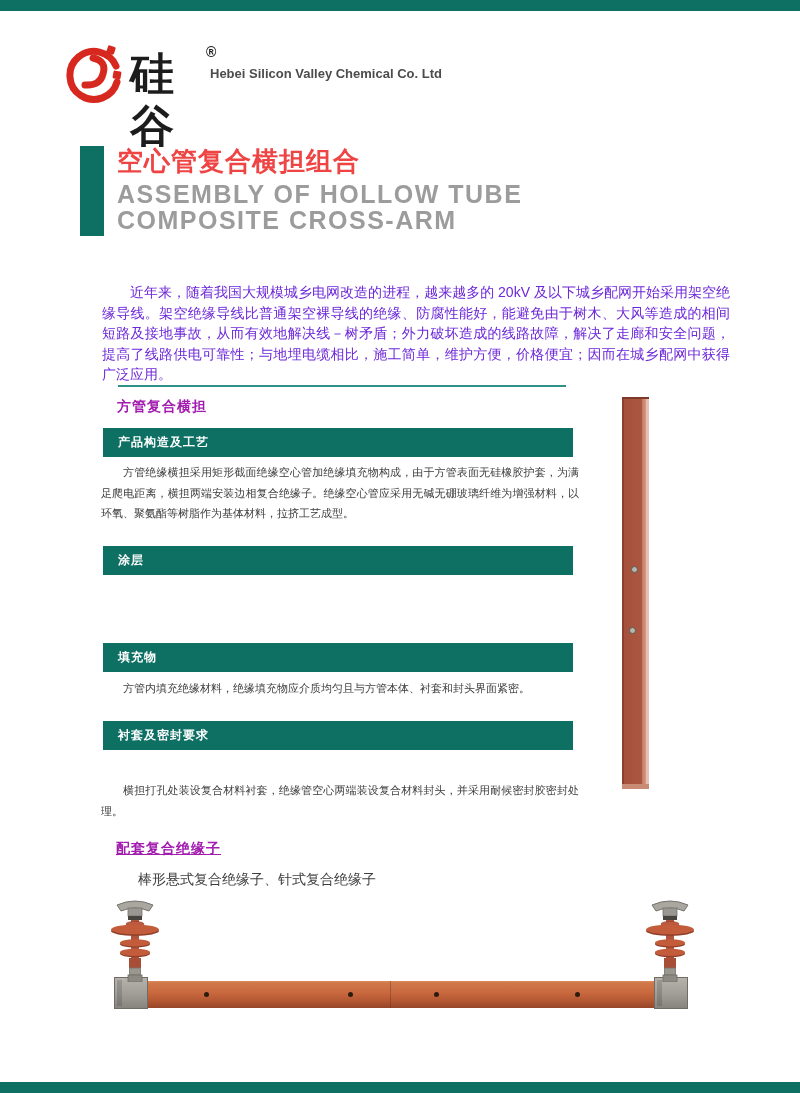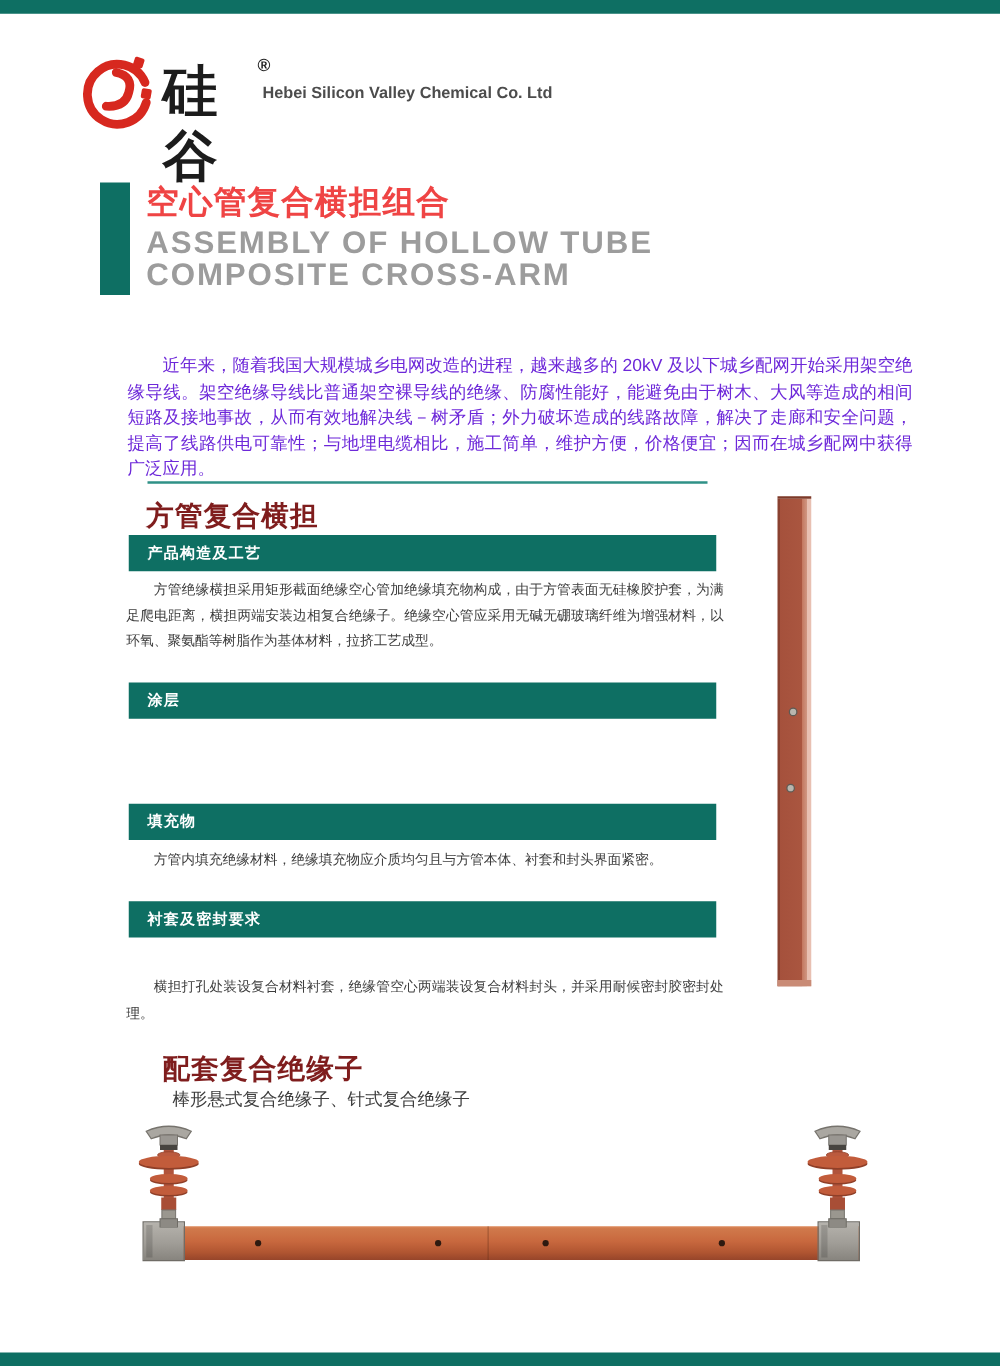--- a/index.html
+++ b/index.html
@@ -24,21 +24,21 @@
   .title-accent{position:absolute;left:80px;top:146px;width:24px;height:90px;background:#0e6f63;}
   .title-cn{position:absolute;left:117px;top:144px;margin:0;font-size:26px;font-weight:900;color:#ef4444;letter-spacing:1px;}
   .title-en{position:absolute;left:117px;top:181px;font-size:25px;font-weight:700;color:#9c9c9c;letter-spacing:1.5px;line-height:26px;white-space:nowrap;}
 
   
   .intro{position:absolute;left:90px;top:270px;width:628px;margin:12px;
     font-size:14px;line-height:20.5px;color:#6d28d9;text-align:justify;text-indent:2em;}
 
   
   .thin-rule{position:absolute;left:118px;top:385px;width:448px;height:2px;background:#2f9187;}
-  .sec-title{position:absolute;margin:0;font-size:22px;font-weight:900;color:#7f1d1d;letter-spacing:1px;}
+  .sec-title{position:absolute;margin:0;font-size:14px;font-weight:900;color:#a21caf;letter-spacing:1px;}
   .block-header{position:absolute;left:103px;width:470px;height:29px;background:#0e6f63;
     color:#ffffff;font-size:12px;font-weight:700;line-height:29px;padding-left:15px;box-sizing:border-box;letter-spacing:1px;}
   .block-body{position:absolute;left:101px;width:478px;margin:0;
     font-size:11px;line-height:20.5px;color:#3d3d3d;text-align:justify;text-indent:2em;}
   .sec2-body{position:absolute;left:138px;top:871px;margin:0;font-size:14px;color:#3d3d3d;}
 
   
   .tube-vertical{position:absolute;left:622px;top:397px;width:27px;height:390px;
     background:linear-gradient(90deg,#8a4130 0,#8a4130 2px,#a5513c 2px,#aa5640 20px,#c47a62 20px,#d19a86 24px,#e8c0b2 24px,#e8c0b2 27px);
     border-top:2px solid #7d3a29;}
@@ -91,21 +91,21 @@
   <p class="block-body" style="top:462px;">方管绝缘横担采用矩形截面绝缘空心管加绝缘填充物构成，由于方管表面无硅橡胶护套，为满足爬电距离，横担两端安装边相复合绝缘子。绝缘空心管应采用无碱无硼玻璃纤维为增强材料，以环氧、聚氨酯等树脂作为基体材料，拉挤工艺成型。</p>
 
   <div class="block-header" style="top:546px;">涂层</div>
 
   <div class="block-header" style="top:643px;">填充物</div>
   <p class="block-body" style="top:678px;">方管内填充绝缘材料，绝缘填充物应介质均匀且与方管本体、衬套和封头界面紧密。</p>
 
   <div class="block-header" style="top:721px;">衬套及密封要求</div>
   <p class="block-body" style="top:757px;margin-top:23px;">横担打孔处装设复合材料衬套，绝缘管空心两端装设复合材料封头，并采用耐候密封胶密封处理。</p>
 
-  <h2 class="sec-title" style="left:130px;top:840px;">配套复合绝缘子</h2>
+  <h2 class="sec-title" style="left:116px;top:840px;text-decoration:underline;">配套复合绝缘子</h2>
   <p class="sec2-body">棒形悬式复合绝缘子、针式复合绝缘子</p>
 
   <div class="tube-vertical">
     <span class="rivet" style="left:9px;top:167px;"></span>
     <span class="rivet" style="left:7px;top:228px;"></span>
     <span class="tube-bottom"></span>
   </div>
 
   <div>
     <div class="crossarm-bar">

